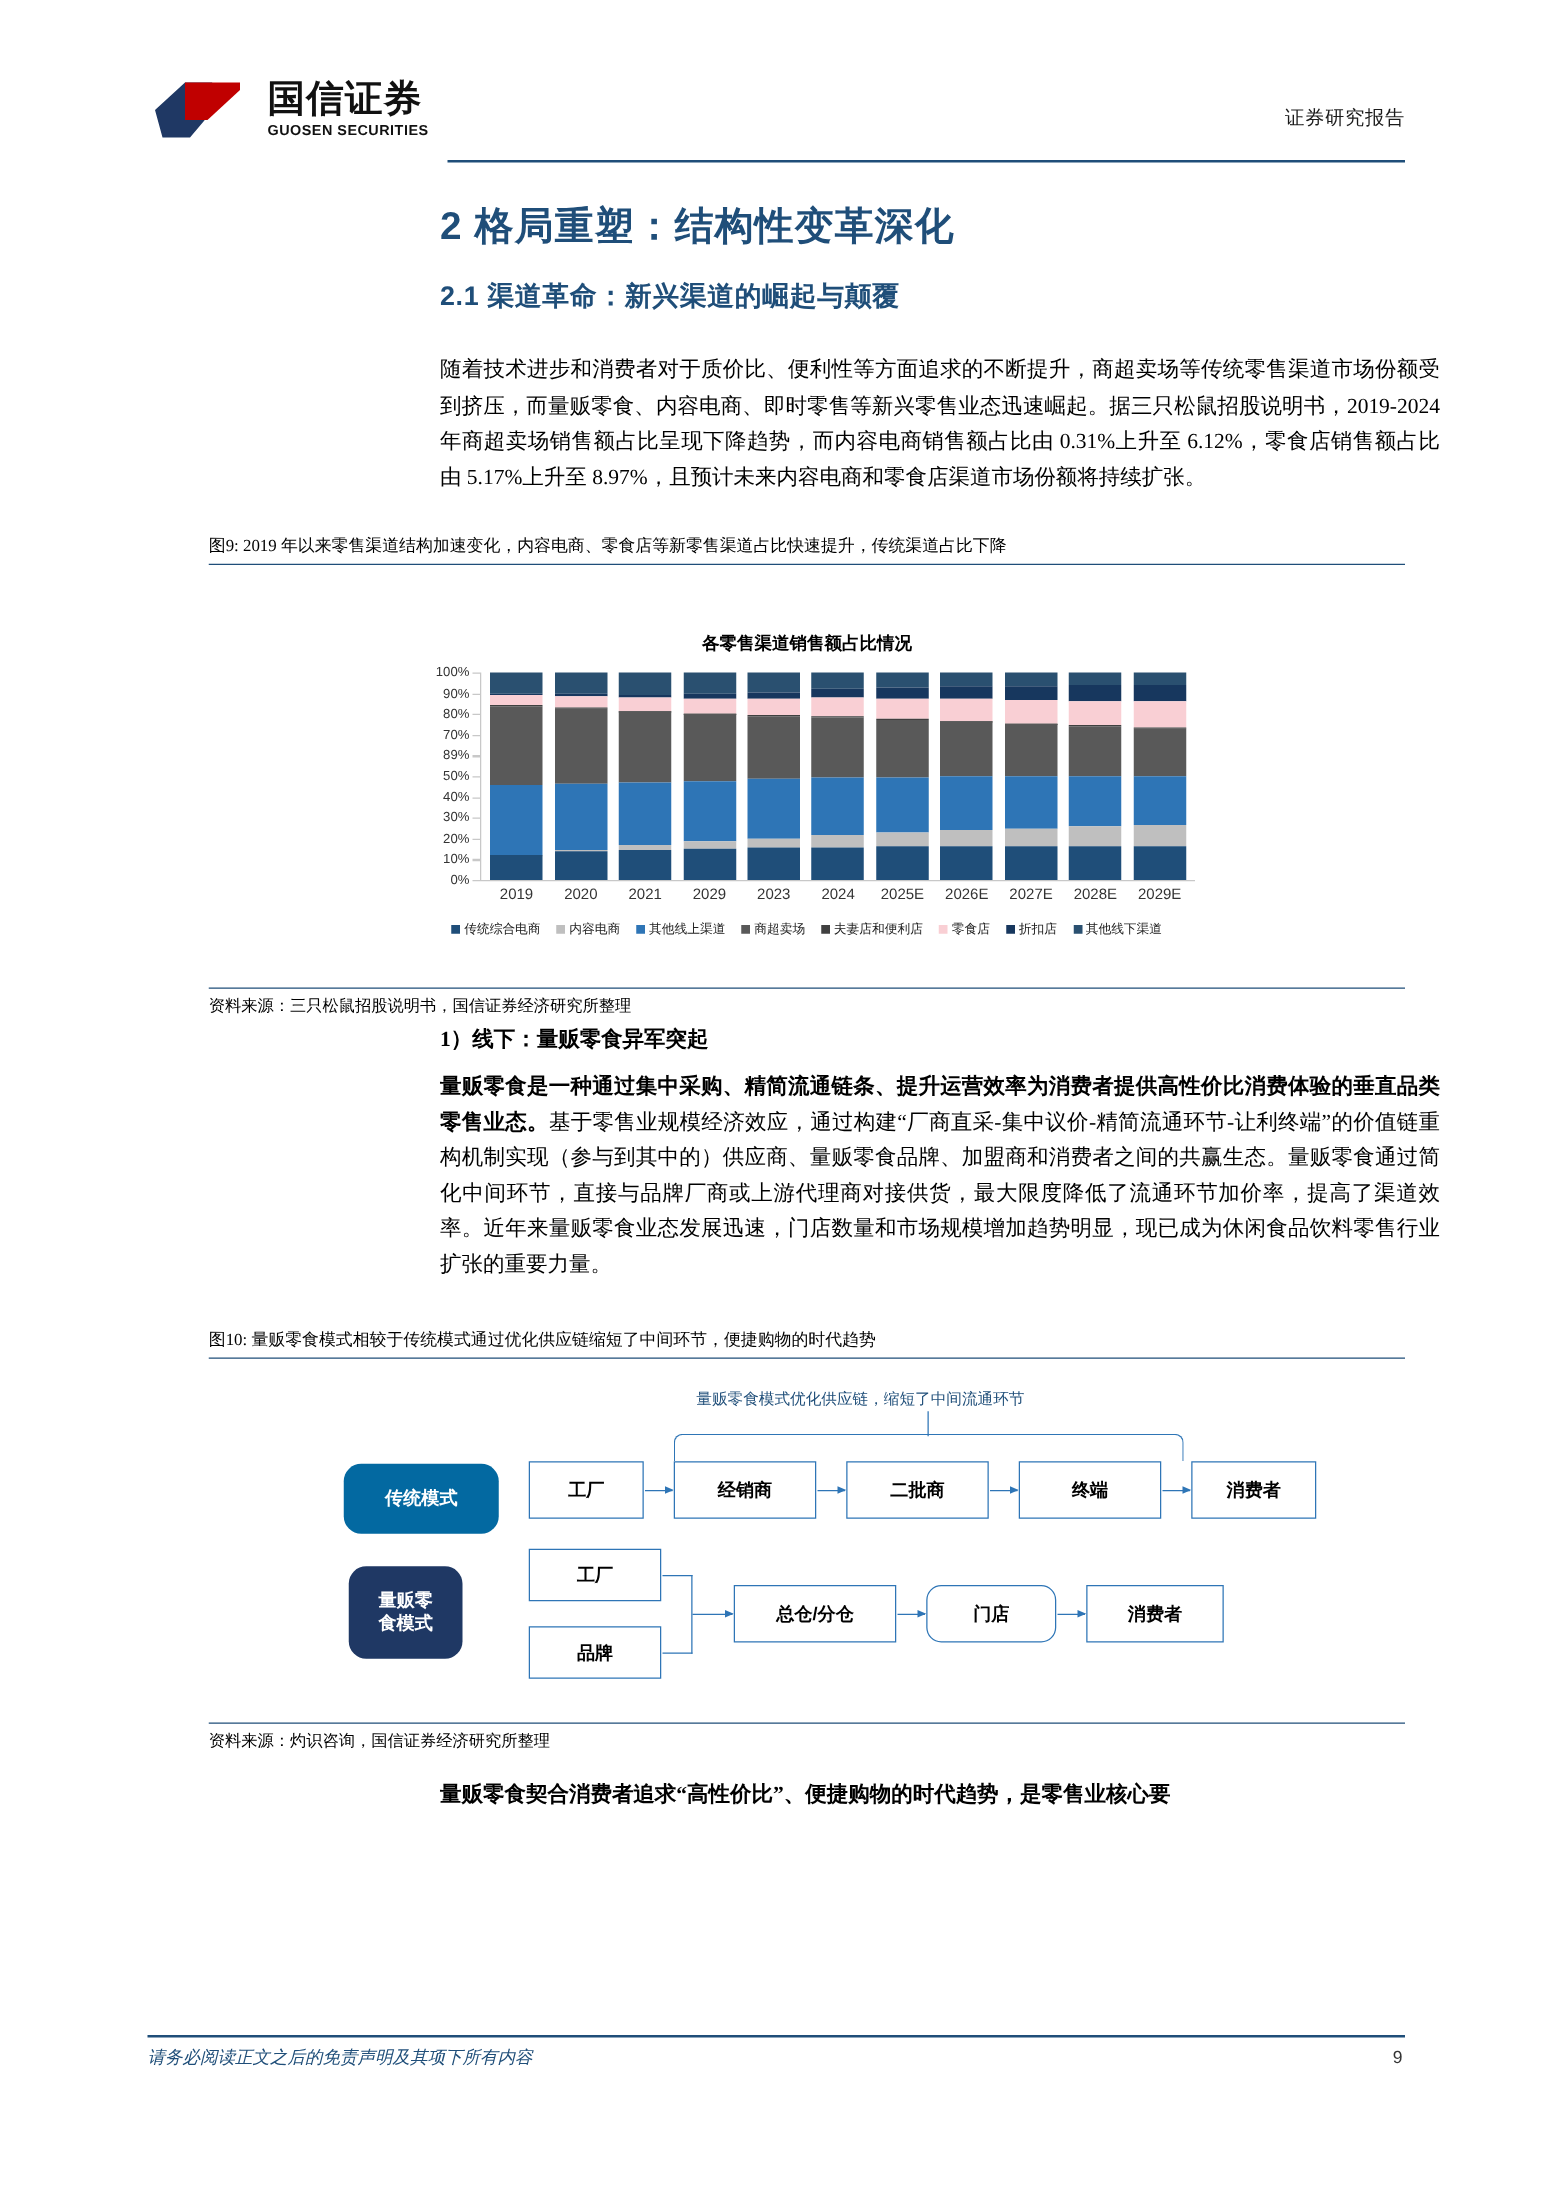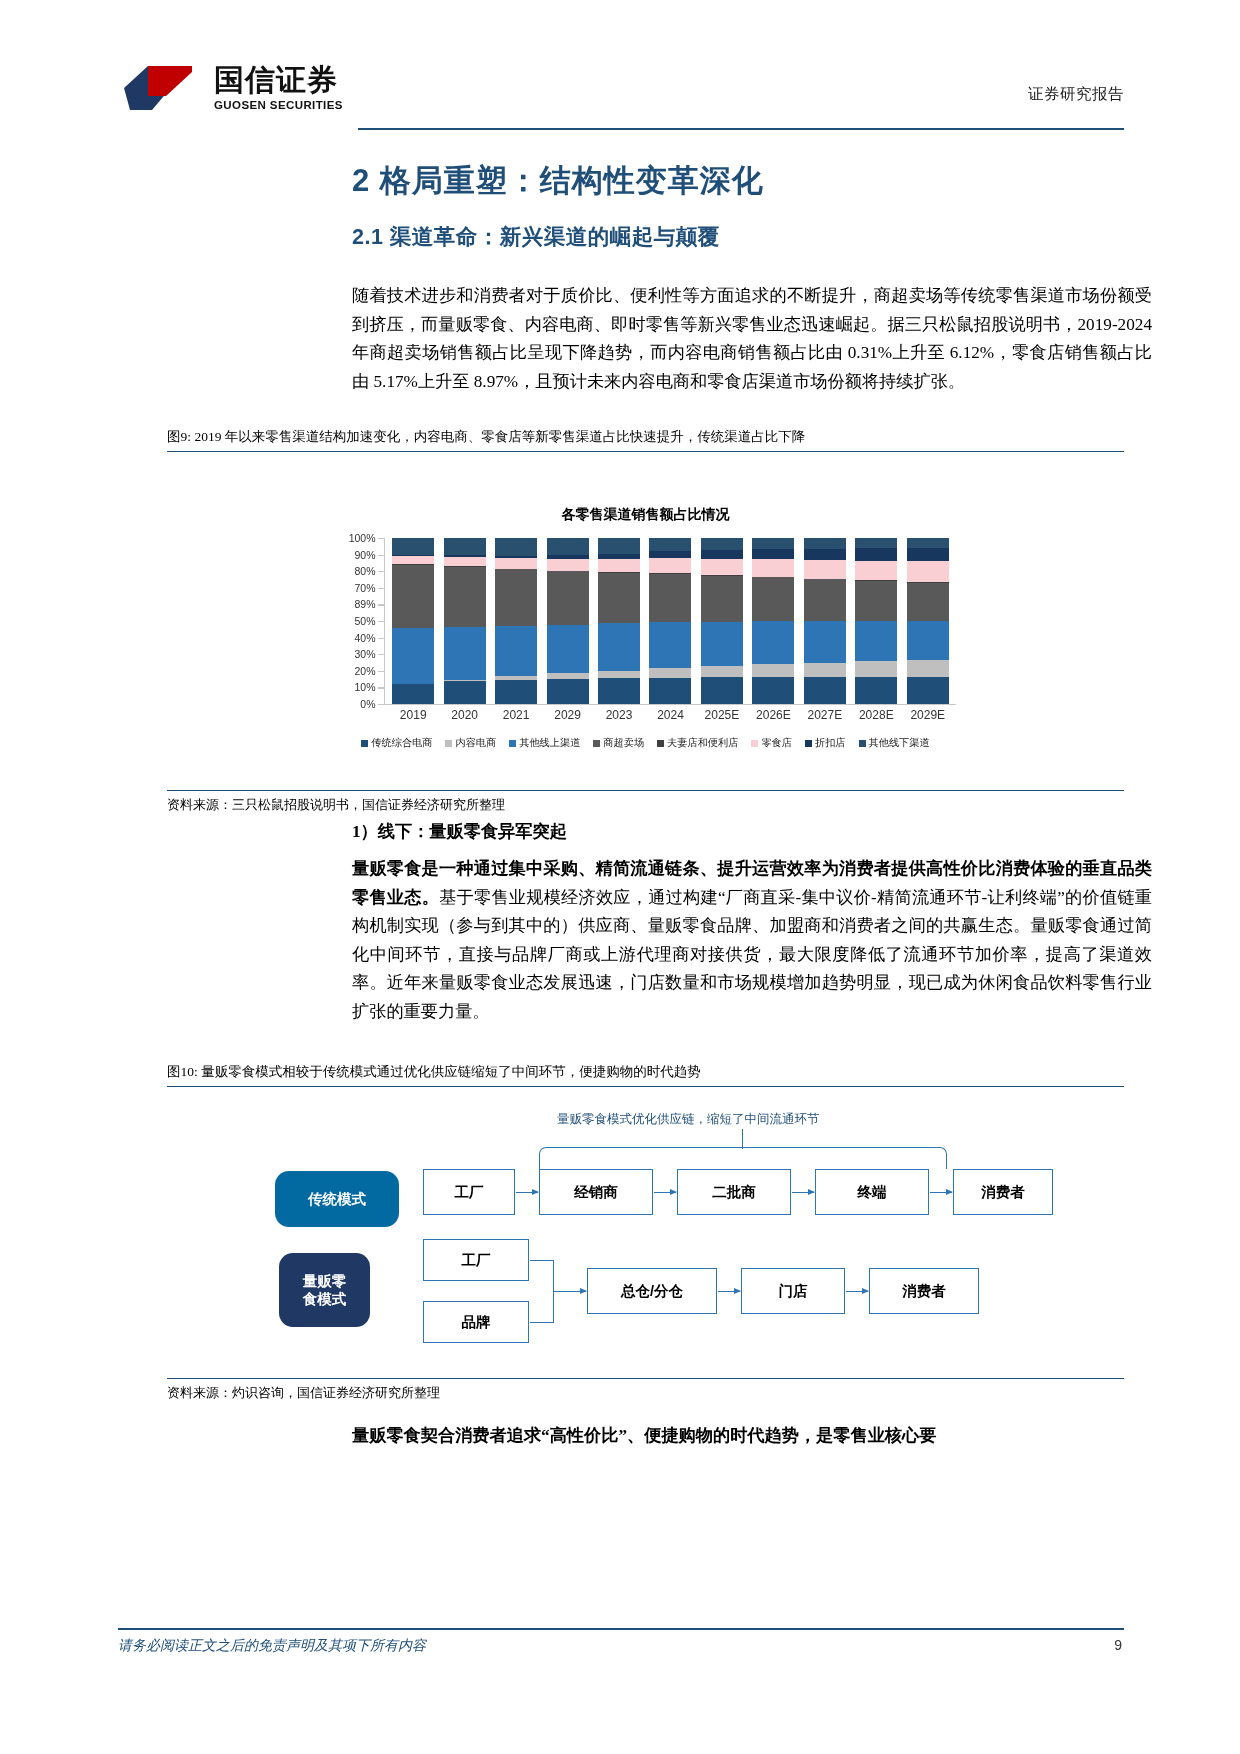--- a/index.html
+++ b/index.html
@@ -350,21 +350,21 @@
     <div class="node" style="left:256px; top:134px; width:106px; height:42px;">工厂</div>
     <div class="node" style="left:256px; top:196px; width:106px; height:42px;">品牌</div>
 
     <div class="conn" style="left:363px; top:155px; width:24px; height:1.4px; border:none; background:#2e75b6;"></div>
     <div class="conn" style="left:363px; top:217px; width:24px; height:1.4px; border:none; background:#2e75b6;"></div>
     <div class="conn" style="left:386px; top:155px; width:1.4px; height:63px; border:none; background:#2e75b6;"></div>
     <div class="arrow" style="left:387px; top:186px; width:32px;"></div>
 
     <div class="node" style="left:420px; top:163px; width:130px; height:46px;">总仓/分仓</div>
     <div class="arrow" style="left:551px; top:186px; width:22px;"></div>
-    <div class="node" style="left:574px; top:163px; width:104px; height:46px;">门店</div>
+    <div class="node" style="left:574px; top:163px; width:104px; height:46px;border-radius:12px;">门店</div>
     <div class="arrow" style="left:679px; top:186px; width:22px;"></div>
     <div class="node" style="left:702px; top:163px; width:110px; height:46px;">消费者</div>
   </div>
 
   <div class="source" style="top:1378px;">资料来源：灼识咨询，国信证券经济研究所整理</div>
 
   <div class="para bold" style="top:1422px;">量贩零食契合消费者追求“高性价比”、便捷购物的时代趋势，是零售业核心要</div>
 
   <div class="foot-rule"></div>
   <div class="foot-left">请务必阅读正文之后的免责声明及其项下所有内容</div>

